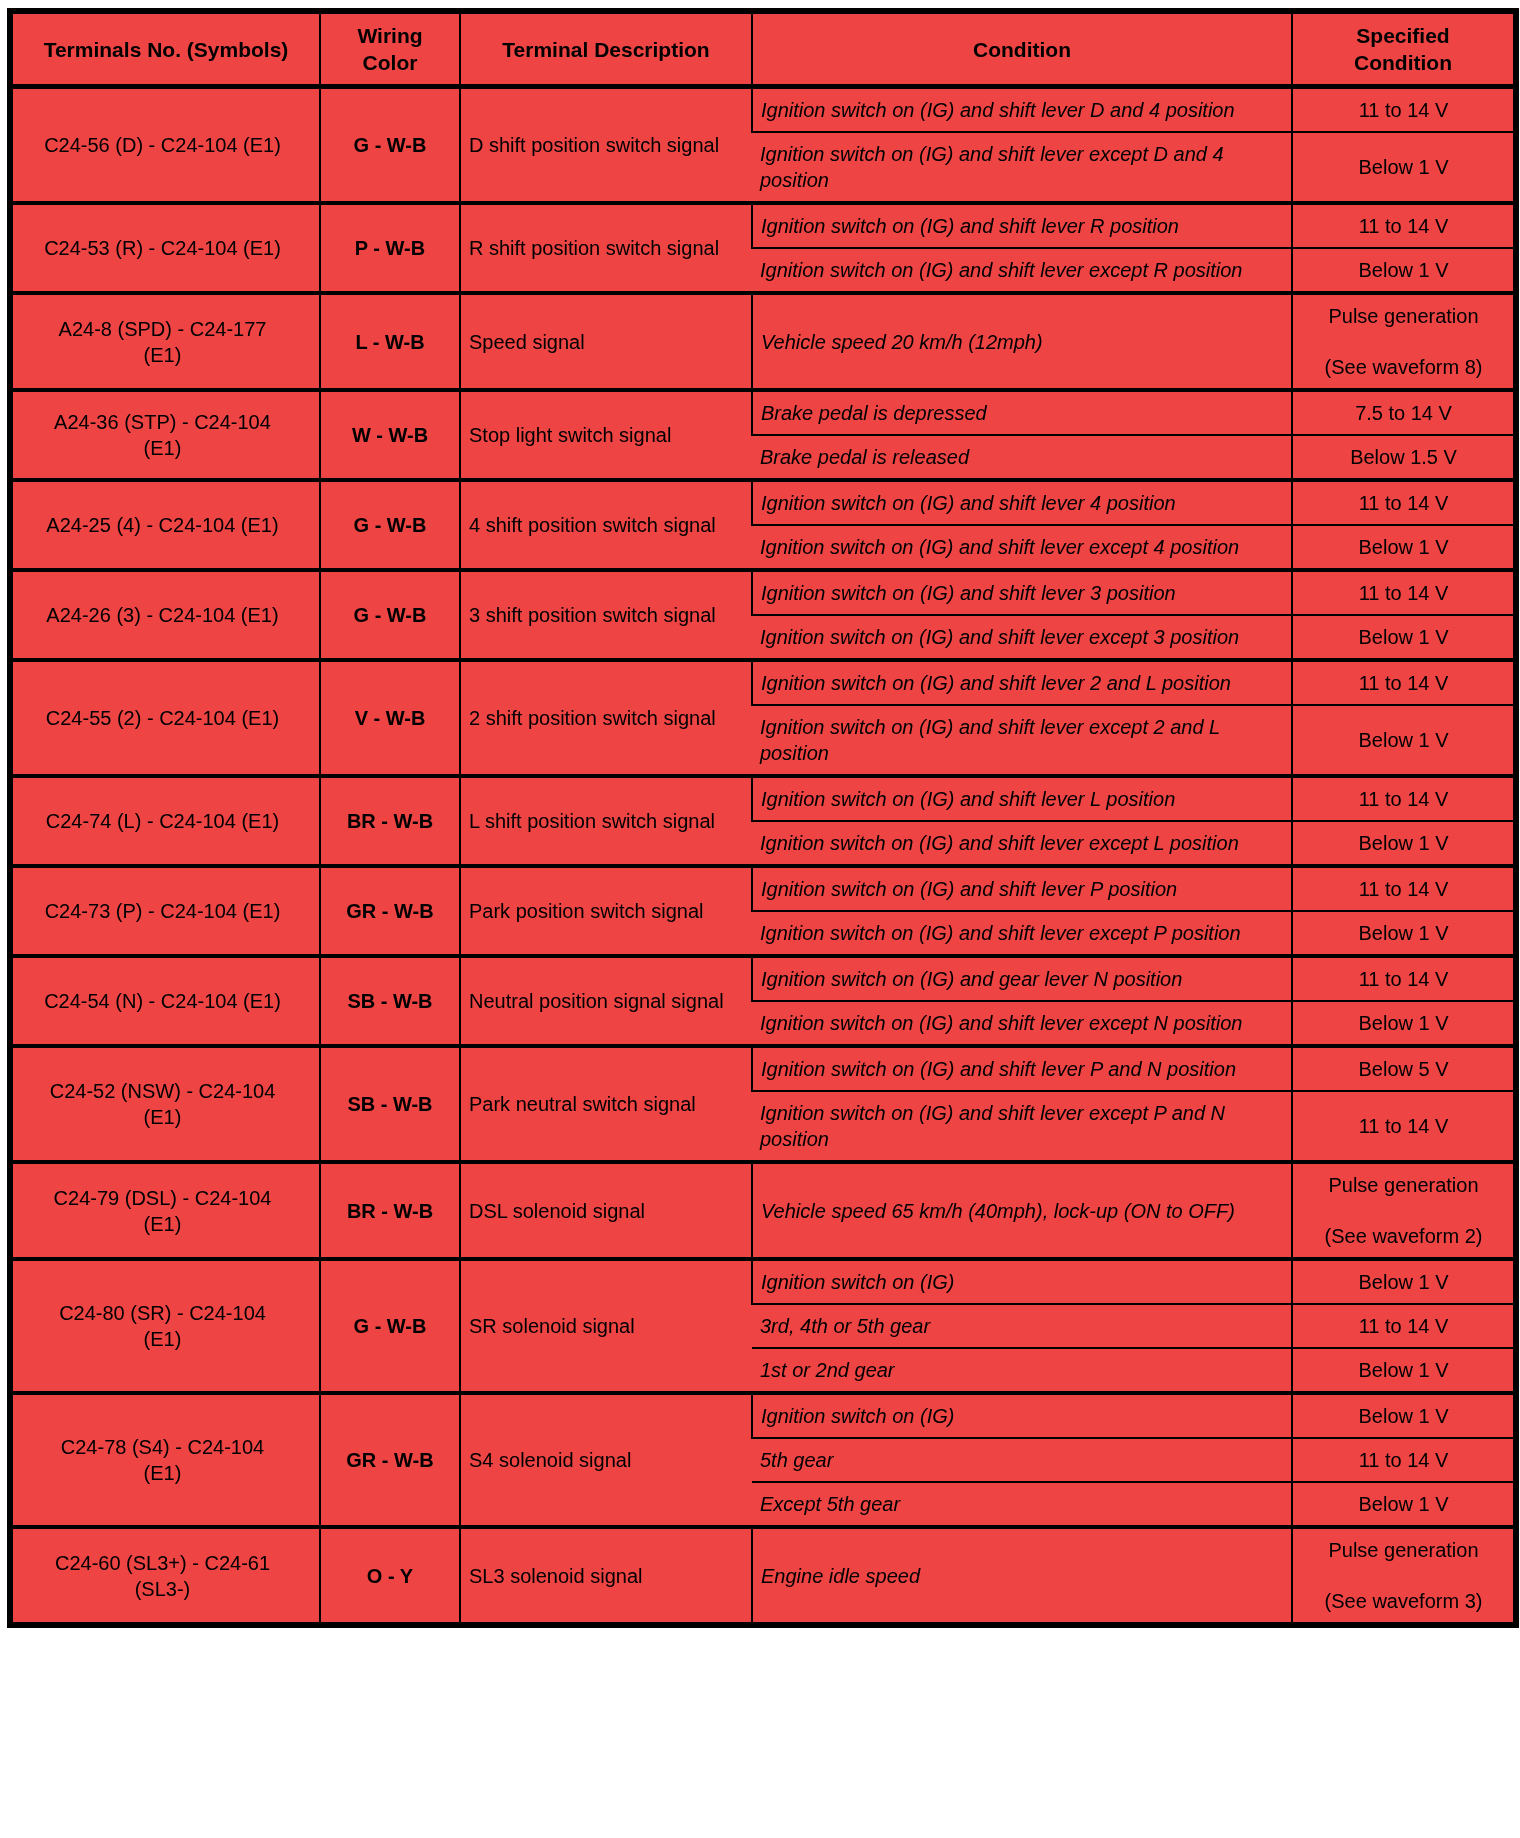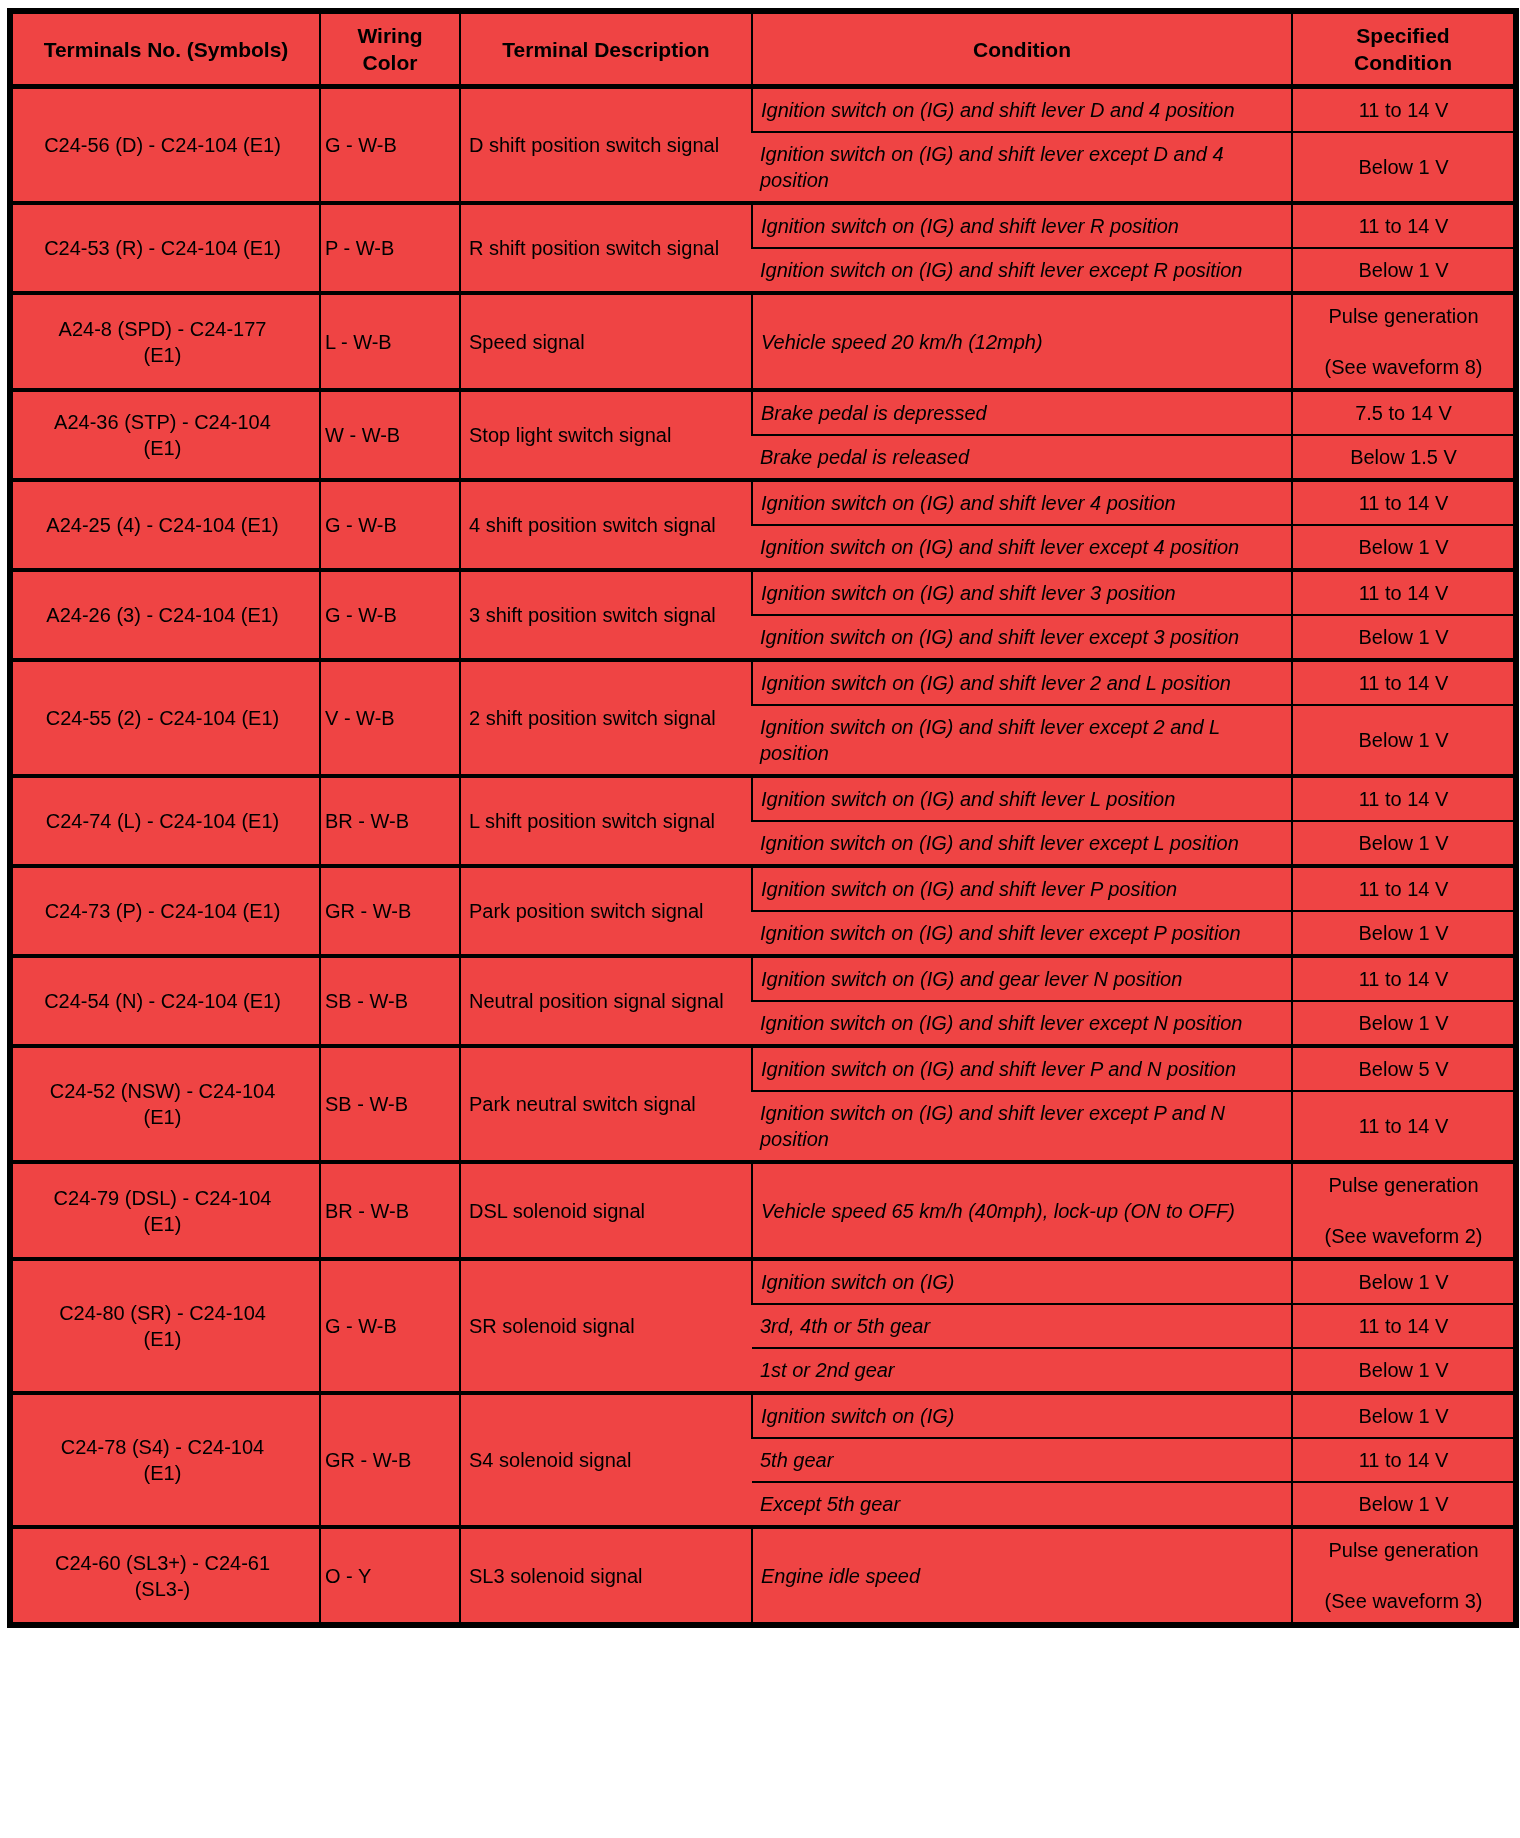--- a/index.html
+++ b/index.html
@@ -54,21 +54,21 @@
   tr.group-start > td { border-top: 4px solid #000000; }
   tr.sub-row > td { border-top: 2px solid #000000; }
   tbody tr:first-child > td { border-top: none; }
 
   td.c-terminal {
     text-align: center;
     white-space: pre-line;
     padding-left: 4px;
     padding-right: 11px;
   }
-  td.c-color { text-align: left; padding-left: 4px; padding-right: 4px; }
+  td.c-color { text-align: center; padding-left: 4px; padding-right: 4px; font-weight: bold; }
   td.c-desc { text-align: left; padding-left: 8px; padding-right: 4px; }
   td.c-cond { text-align: left; padding-left: 8px; padding-right: 6px; font-style: italic; }
   td.c-spec { text-align: center; padding-left: 5px; padding-right: 4px; }
 
   .spec-stack {
     display: flex;
     flex-direction: column;
     align-items: center;
     gap: 25px;
   }

